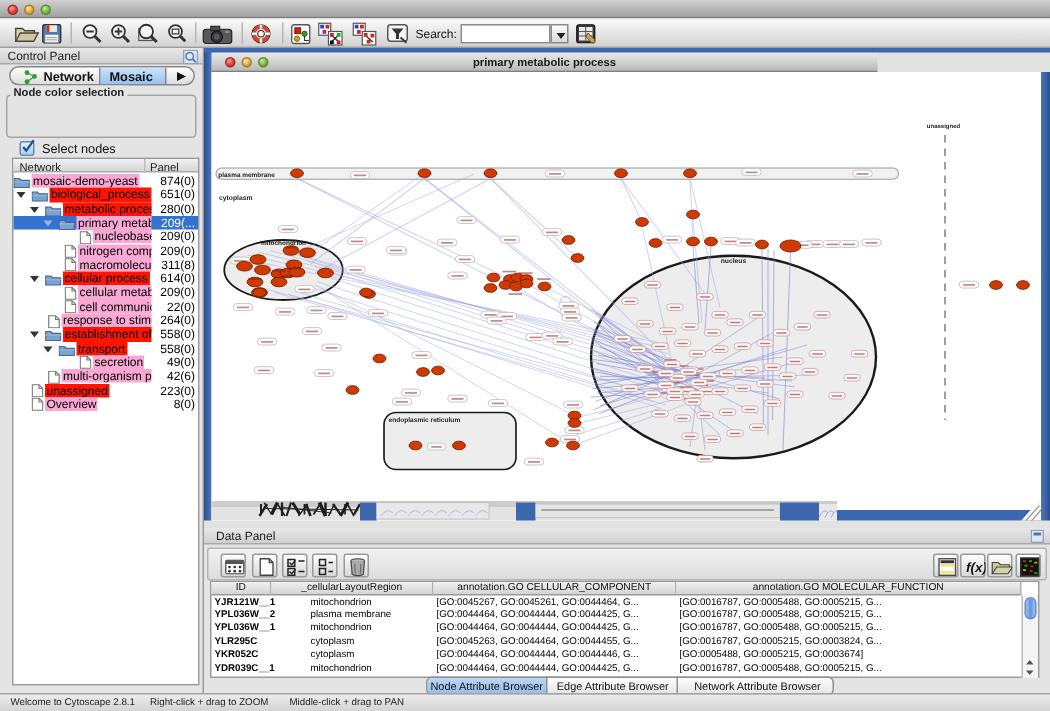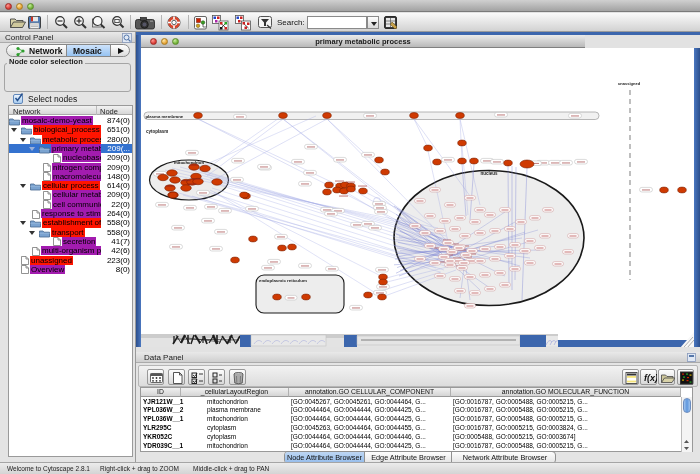--- a/index.html
+++ b/index.html
@@ -34,21 +34,21 @@
 
 #tree{position:absolute;left:8px;top:73px;width:125px;height:352px;background:#fff;border:1px solid #9a9a9a;}
 #treehdr{position:absolute;left:0;top:0;width:123px;height:9px;background:linear-gradient(#f2f2f2,#d6d6d6);border-bottom:1px solid #aaa;}
 #treehdr .h1{position:absolute;left:4px;top:0.5px;font-size:7.5px;color:#222;}
 #treehdr .h2{position:absolute;left:91px;top:0.5px;font-size:7.5px;color:#222;}
 #treehdr .dv{position:absolute;left:87px;top:0;width:1px;height:9px;background:#bbb;}
 .trow{position:absolute;left:0;width:123px;height:9.3px;}
 .trow .arr{position:absolute;top:3px;border-left:3px solid transparent;border-right:3px solid transparent;border-top:4.5px solid #333;}
 .trow .lab{position:absolute;top:0;font-size:8px;color:#000;white-space:nowrap;overflow:hidden;line-height:9.3px;}
 .trow .cnt{position:absolute;right:2px;top:0;font-size:8px;color:#000;line-height:9.3px;}
-.gbg{background:#a21caf;}
+.gbg{background:#f9a8d4;}
 .rbg{background:#ff1400;}
 .sel{background:#3472cf;}
 .sel .arr{border-top-color:#9ab0d8 !important;}
 
 #frame-title{left:141px;top:34px;width:444px;height:14px;background:linear-gradient(#efefef,#b9b9b9);border-bottom:1px solid #808080;}
 #blue-t{left:136px;top:32px;width:564px;height:2.5px;background:#3c66ad;}
 #frame-title .tl{position:absolute;top:4px;width:7px;height:7px;border-radius:50%;}
 #frame-title span{position:absolute;left:0;right:0;top:3px;text-align:center;font-size:7.5px;font-weight:bold;color:#1a1a1a;}
 #blue-l{left:136px;top:32px;width:5px;height:315px;background:linear-gradient(90deg,#2c4f8c,#4a77c0);}
 #blue-r{left:694px;top:48px;width:6px;height:299px;background:linear-gradient(90deg,#4a77c0,#2c4f8c);}
@@ -225,21 +225,21 @@
     <div id="grouplbl">Node color selection</div>
     <div id="checkbox">
       <svg width="12" height="12" style="position:absolute;left:-1px;top:-3px">
         <path d="M2.5 6 L4.5 8.5 L9.5 1.5" fill="none" stroke="#26518e" stroke-width="1.5"></path>
       </svg>
     </div>
     <div id="checklbl">Select nodes</div>
     <div id="tree">
       <div id="treehdr">
           <span class="h1">Network</span>
-          <span class="h2">Node</span>
+          <span class="h2">Panel</span>
           <span class="dv"></span>
         </div>
       <div id="treerows">
           <div class="trow" style="top:10px">
             <svg width="11" height="9" style="position:absolute;left:0px;top:1px">
               <path d="M0.5 8 L0.5 2 L4 2 L5 3.2 L10.5 3.2 L10.5 8 Z" fill="#7ba3d0" stroke="#47688f" stroke-width="0.8"></path>
               <path d="M0.5 4.4 L10.5 4.4" stroke="#8fb2d8" stroke-width="1"></path>
             </svg>
             <span class="lab gbg" style="left:12px;max-width:80px;padding:0 1px">mosaic-demo-yeast</span>
             <span class="cnt">874(0)</span>
@@ -286,21 +286,21 @@
             </svg>
             <span class="lab gbg" style="left:43px;max-width:49px;padding:0 1px">nitrogen compo</span>
             <span class="cnt">209(0)</span>
           </div>
           <div class="trow" style="top:65.80000000000001px">
             <svg width="8" height="9" style="position:absolute;left:34px;top:0.5px">
               <path d="M0.5 8.5 L0.5 0.5 L5 0.5 L7.5 3 L7.5 8.5 Z" fill="#fff" stroke="#777" stroke-width="0.8"></path>
               <path d="M5 0.5 L5 3 L7.5 3" fill="none" stroke="#777" stroke-width="0.8"></path>
             </svg>
             <span class="lab gbg" style="left:43px;max-width:49px;padding:0 1px">macromolecule</span>
-            <span class="cnt">148(0)</span>
+            <span class="cnt">311(8)</span>
           </div>
           <div class="trow" style="top:75.10000000000001px">
             <span class="arr" style="left:11px"></span>
             <svg width="11" height="9" style="position:absolute;left:21px;top:1px">
               <path d="M0.5 8 L0.5 2 L4 2 L5 3.2 L10.5 3.2 L10.5 8 Z" fill="#7ba3d0" stroke="#47688f" stroke-width="0.8"></path>
               <path d="M0.5 4.4 L10.5 4.4" stroke="#8fb2d8" stroke-width="1"></path>
             </svg>
             <span class="lab rbg" style="left:33px;max-width:59px;padding:0 1px">cellular process</span>
             <span class="cnt">614(0)</span>
           </div>
@@ -345,21 +345,21 @@
             </svg>
             <span class="lab rbg" style="left:42px;max-width:50px;padding:0 1px">transport</span>
             <span class="cnt">558(0)</span>
           </div>
           <div class="trow" style="top:130.9px">
             <svg width="8" height="9" style="position:absolute;left:44px;top:0.5px">
               <path d="M0.5 8.5 L0.5 0.5 L5 0.5 L7.5 3 L7.5 8.5 Z" fill="#fff" stroke="#777" stroke-width="0.8"></path>
               <path d="M5 0.5 L5 3 L7.5 3" fill="none" stroke="#777" stroke-width="0.8"></path>
             </svg>
             <span class="lab gbg" style="left:53px;max-width:39px;padding:0 1px">secretion</span>
-            <span class="cnt">41(7)</span>
+            <span class="cnt">49(0)</span>
           </div>
           <div class="trow" style="top:140.20000000000002px">
             <svg width="8" height="9" style="position:absolute;left:23px;top:0.5px">
               <path d="M0.5 8.5 L0.5 0.5 L5 0.5 L7.5 3 L7.5 8.5 Z" fill="#fff" stroke="#777" stroke-width="0.8"></path>
               <path d="M5 0.5 L5 3 L7.5 3" fill="none" stroke="#777" stroke-width="0.8"></path>
             </svg>
             <span class="lab gbg" style="left:32px;max-width:60px;padding:0 1px">multi-organism pro</span>
             <span class="cnt">42(6)</span>
           </div>
           <div class="trow" style="top:149.5px">

